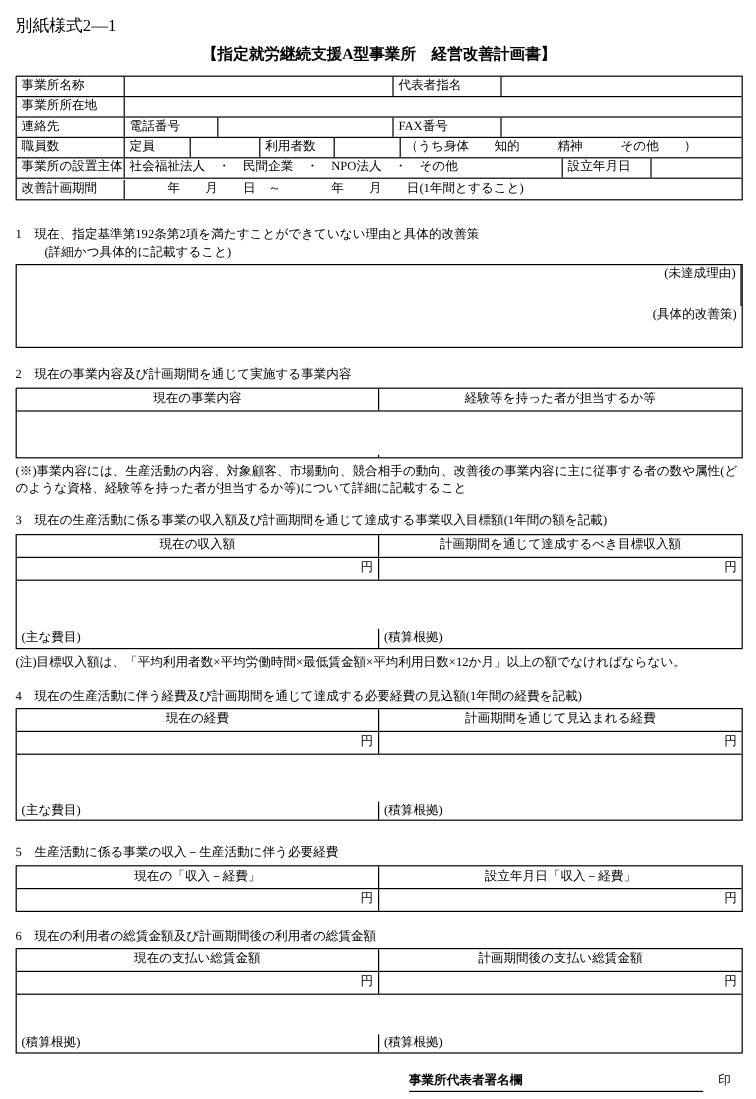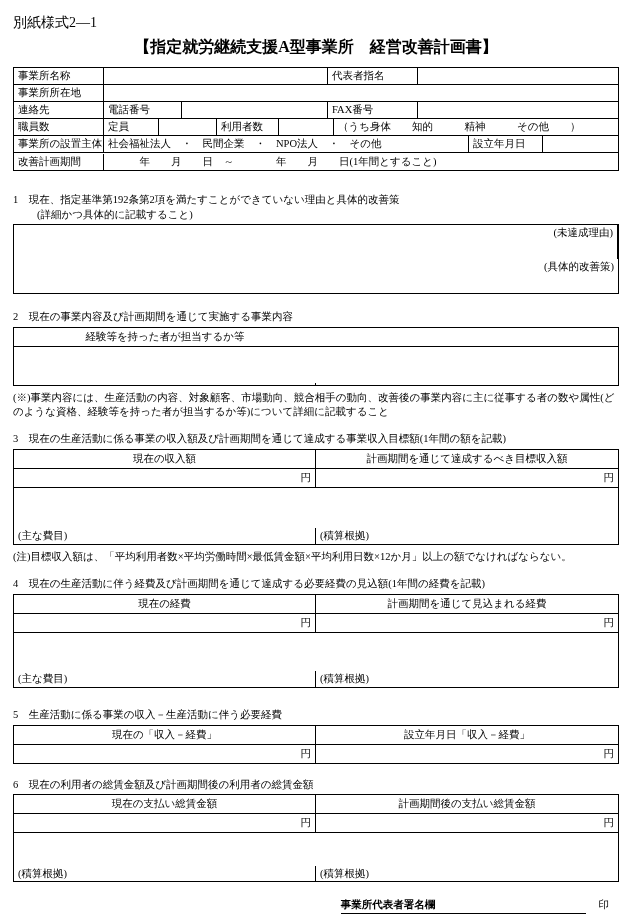--- a/index.html
+++ b/index.html
@@ -5,21 +5,21 @@
   * { box-sizing: border-box; margin: 0; padding: 0; }
   html, body { background: #ffffff; }
   body {
     width: 630px; height: 916px; overflow: hidden;
     font-family: "Liberation Serif", "DejaVu Serif", serif;
     color: #000; font-size: 10.5px; line-height: 1.3;
   }
   .page { padding: 14px 11px 6px 13px; }
 
   .form-number { font-size: 14px; margin-bottom: 5px; }
-  .doc-title { text-align: center; font-weight: bold; font-size: 16px; margin-bottom: 9px; }
+  .doc-title { text-align: center; font-weight: bold; font-size: 13px; margin-bottom: 9px; }
 
   .tbl { border: 1px solid #000; }
   .tr { display: flex; border-bottom: 1px solid #000; align-items: stretch; }
   .tr:last-child { border-bottom: none; align-items: flex-end; }
   .td { border-right: 1px solid #000; padding: 1px 4px; overflow: hidden; }
   .td:last-child { border-right: none; }
   .td.flex { flex: 1 1 auto; min-width: 0; }
   .w55 { flex: 0 0 55px; } .w58 { flex: 0 0 58px; } .w62 { flex: 0 0 62px; }
   .w74 { flex: 0 0 74px; } .w75 { flex: 0 0 75px; } .w78 { flex: 0 0 78px; }
   .w90 { flex: 0 0 90px; } .w200 { flex: 0 0 200px; }
@@ -106,20 +106,21 @@
       </div>
       <div class="td half">
         <span>(具体的改善策)</span>
       </div>
     </div>
   </div>
 
   <div class="sec-title s2-title">2　現在の事業内容及び計画期間を通じて実施する事業内容</div>
   <div class="tbl sec-tbl">
     <div class="tr">
+      <div class="td half th">現在の事業内容</div>
       <div class="td half th">経験等を持った者が担当するか等</div>
     </div>
     <div class="tr h38">
       <div class="td half"></div>
       <div class="td half"></div>
     </div>
   </div>
   <div class="note">(※)事業内容には、生産活動の内容、対象顧客、市場動向、競合相手の動向、改善後の事業内容に主に従事する者の数や属性(どのような資格、経験等を持った者が担当するか等)について詳細に記載すること</div>
 
   <div class="sec-title">3　現在の生産活動に係る事業の収入額及び計画期間を通じて達成する事業収入目標額(1年間の額を記載)</div>

